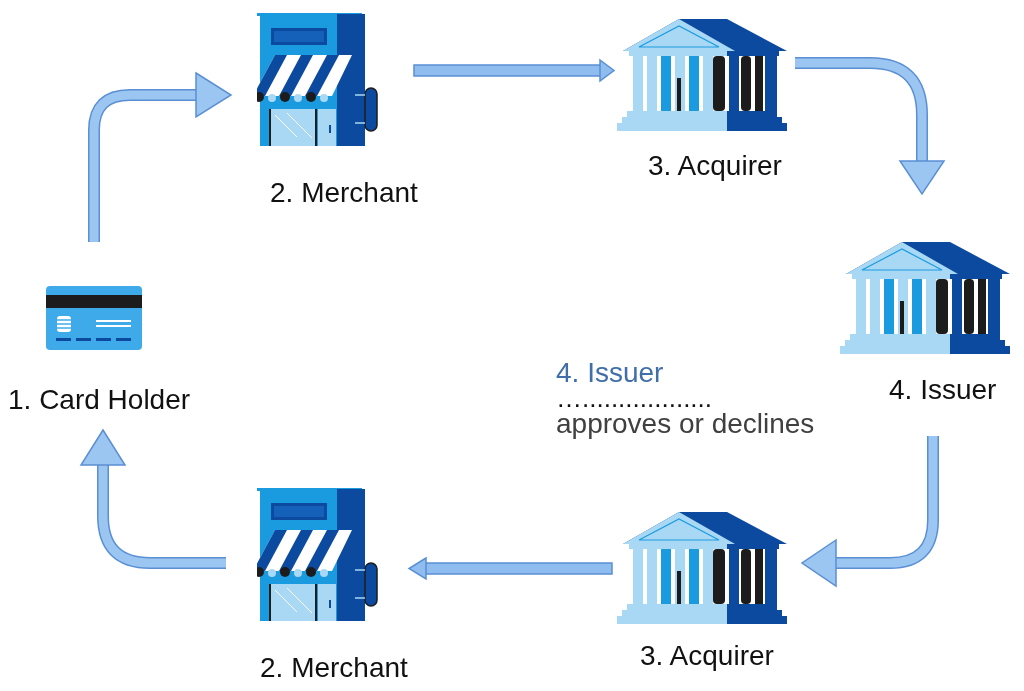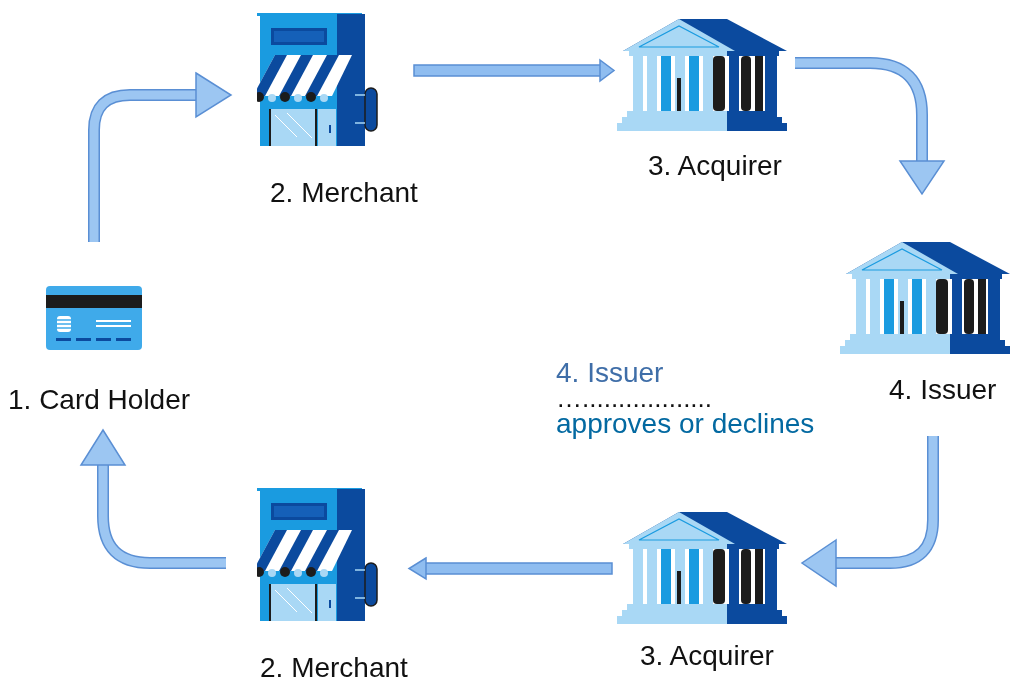--- a/index.html
+++ b/index.html
@@ -3,21 +3,21 @@
 <meta charset="utf-8">
 <style>
   html, body { margin:0; padding:0; background:#ffffff; }
   body { width:1024px; height:691px; position:relative; overflow:hidden; font-family:"Liberation Sans", sans-serif; }
   .lbl { position:absolute; color:#111; font-size:28px; white-space:nowrap; }
   .icon { position:absolute; }
   svg.arrows { position:absolute; left:0; top:0; }
   .note { position:absolute; left:556px; top:358px; }
   .note .title { color:#3f6ea8; font-size:28px; line-height:30px; }
   .note .dots { color:#111; font-size:26px; line-height:20px; letter-spacing:0px; }
-  .note .body { color:#0369a1; font-size:28px; line-height:32px; }
+  .note .body { color:#404040; font-size:28px; line-height:32px; }
 </style>
 </head>
 <body>
 
 <svg class="arrows" width="1024" height="691" viewBox="0 0 1024 691">
   <defs>
     <linearGradient id="ag" x1="0" y1="0" x2="0" y2="1">
       <stop offset="0" stop-color="#a4cbf5"></stop>
       <stop offset="1" stop-color="#7aaee8"></stop>
     </linearGradient>

